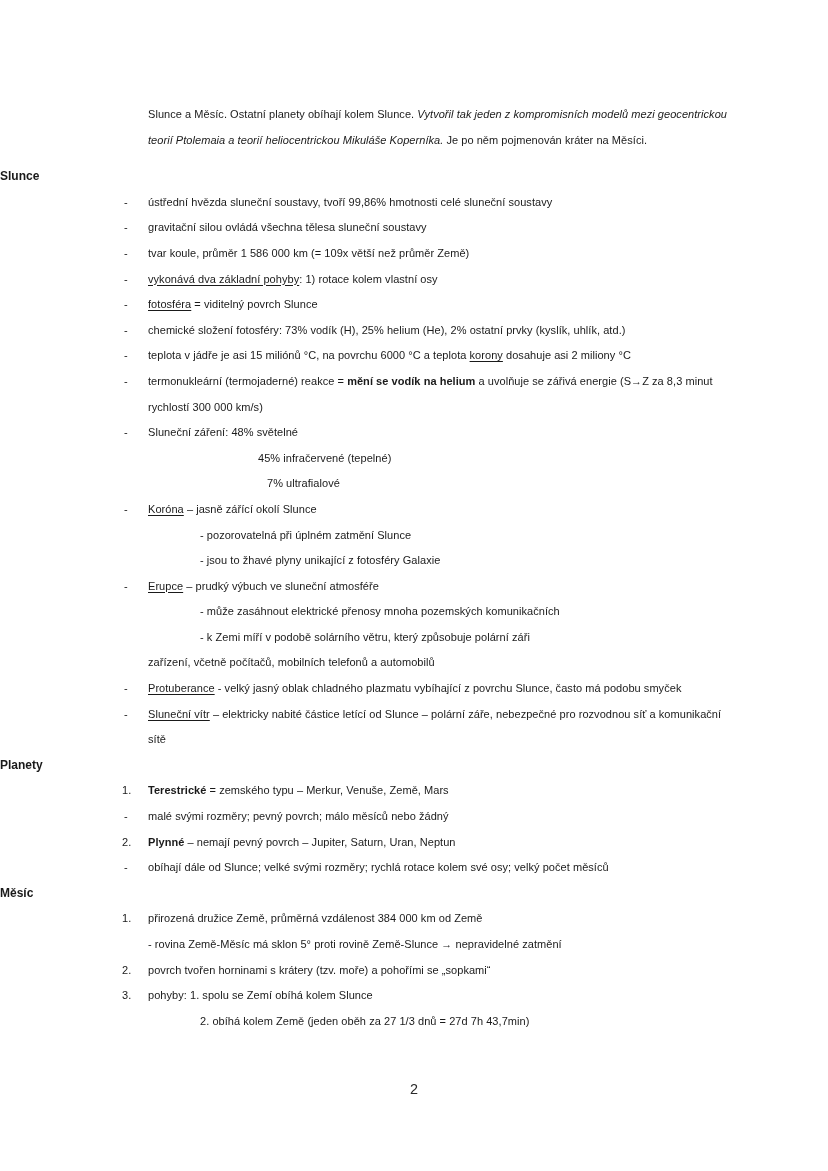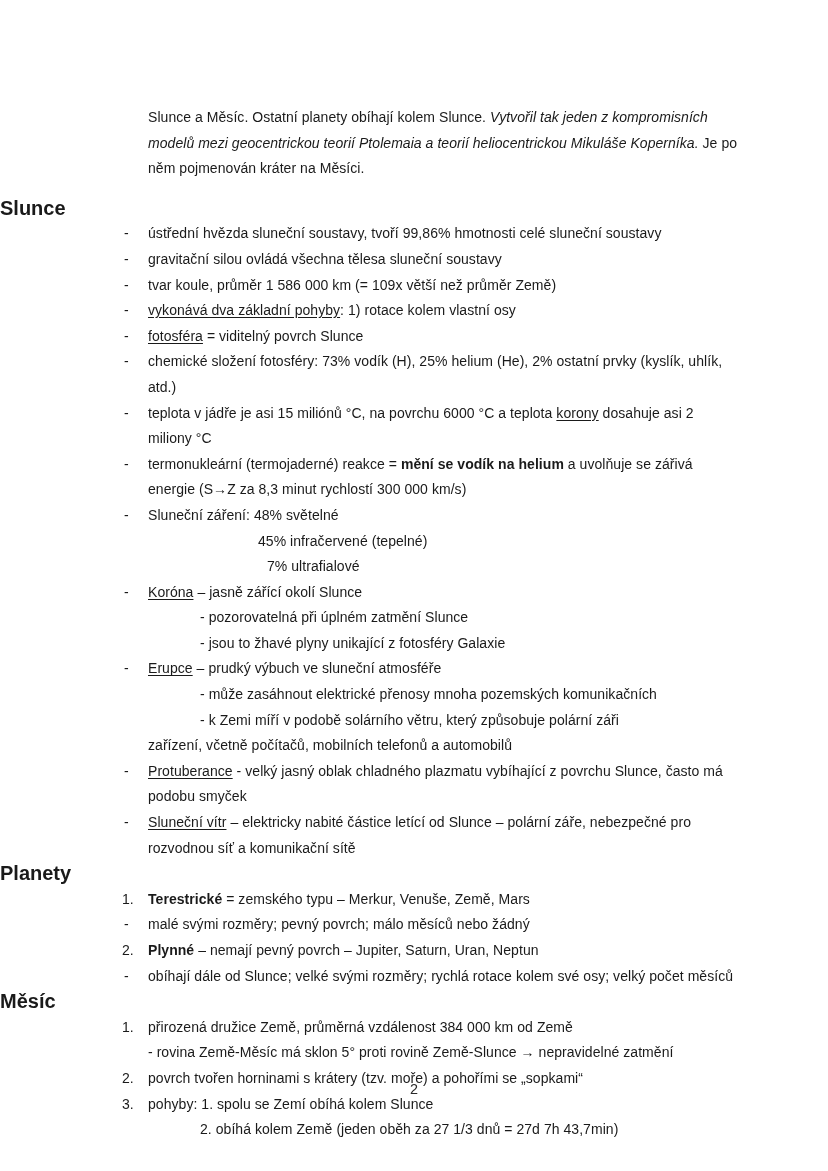--- a/index.html
+++ b/index.html
@@ -23,34 +23,34 @@
 
   
   .col-head   { margin-left: 98px; }
   .col-text   { margin-left: 148px; }
   .col-sub    { margin-left: 200px; }
   .col-deep   { margin-left: 258px; }
   .col-deep2  { margin-left: 267px; }
   .col-num2   { margin-left: 315px; }
 
   .body-text {
-    font-size: 14px;
+    font-size: 11px;
     line-height: 25.6px;
     letter-spacing: 0.05px;
   }
 
   .intro {
     margin-left: 148px;
     margin-right: 88px;
     padding-top: 91px;
   }
   .intro i { font-style: italic; }
 
   h2.section {
-    font-size: 20px;
+    font-size: 12px;
     line-height: 25.6px;
     font-weight: bold;
     margin: 0;
     padding: 0;
   }
   .gap-before-section { margin-top: 14px; }
   .gap-planety { margin-top: 26px; }
   .gap-mesic   { margin-top: 26px; }
 
   

